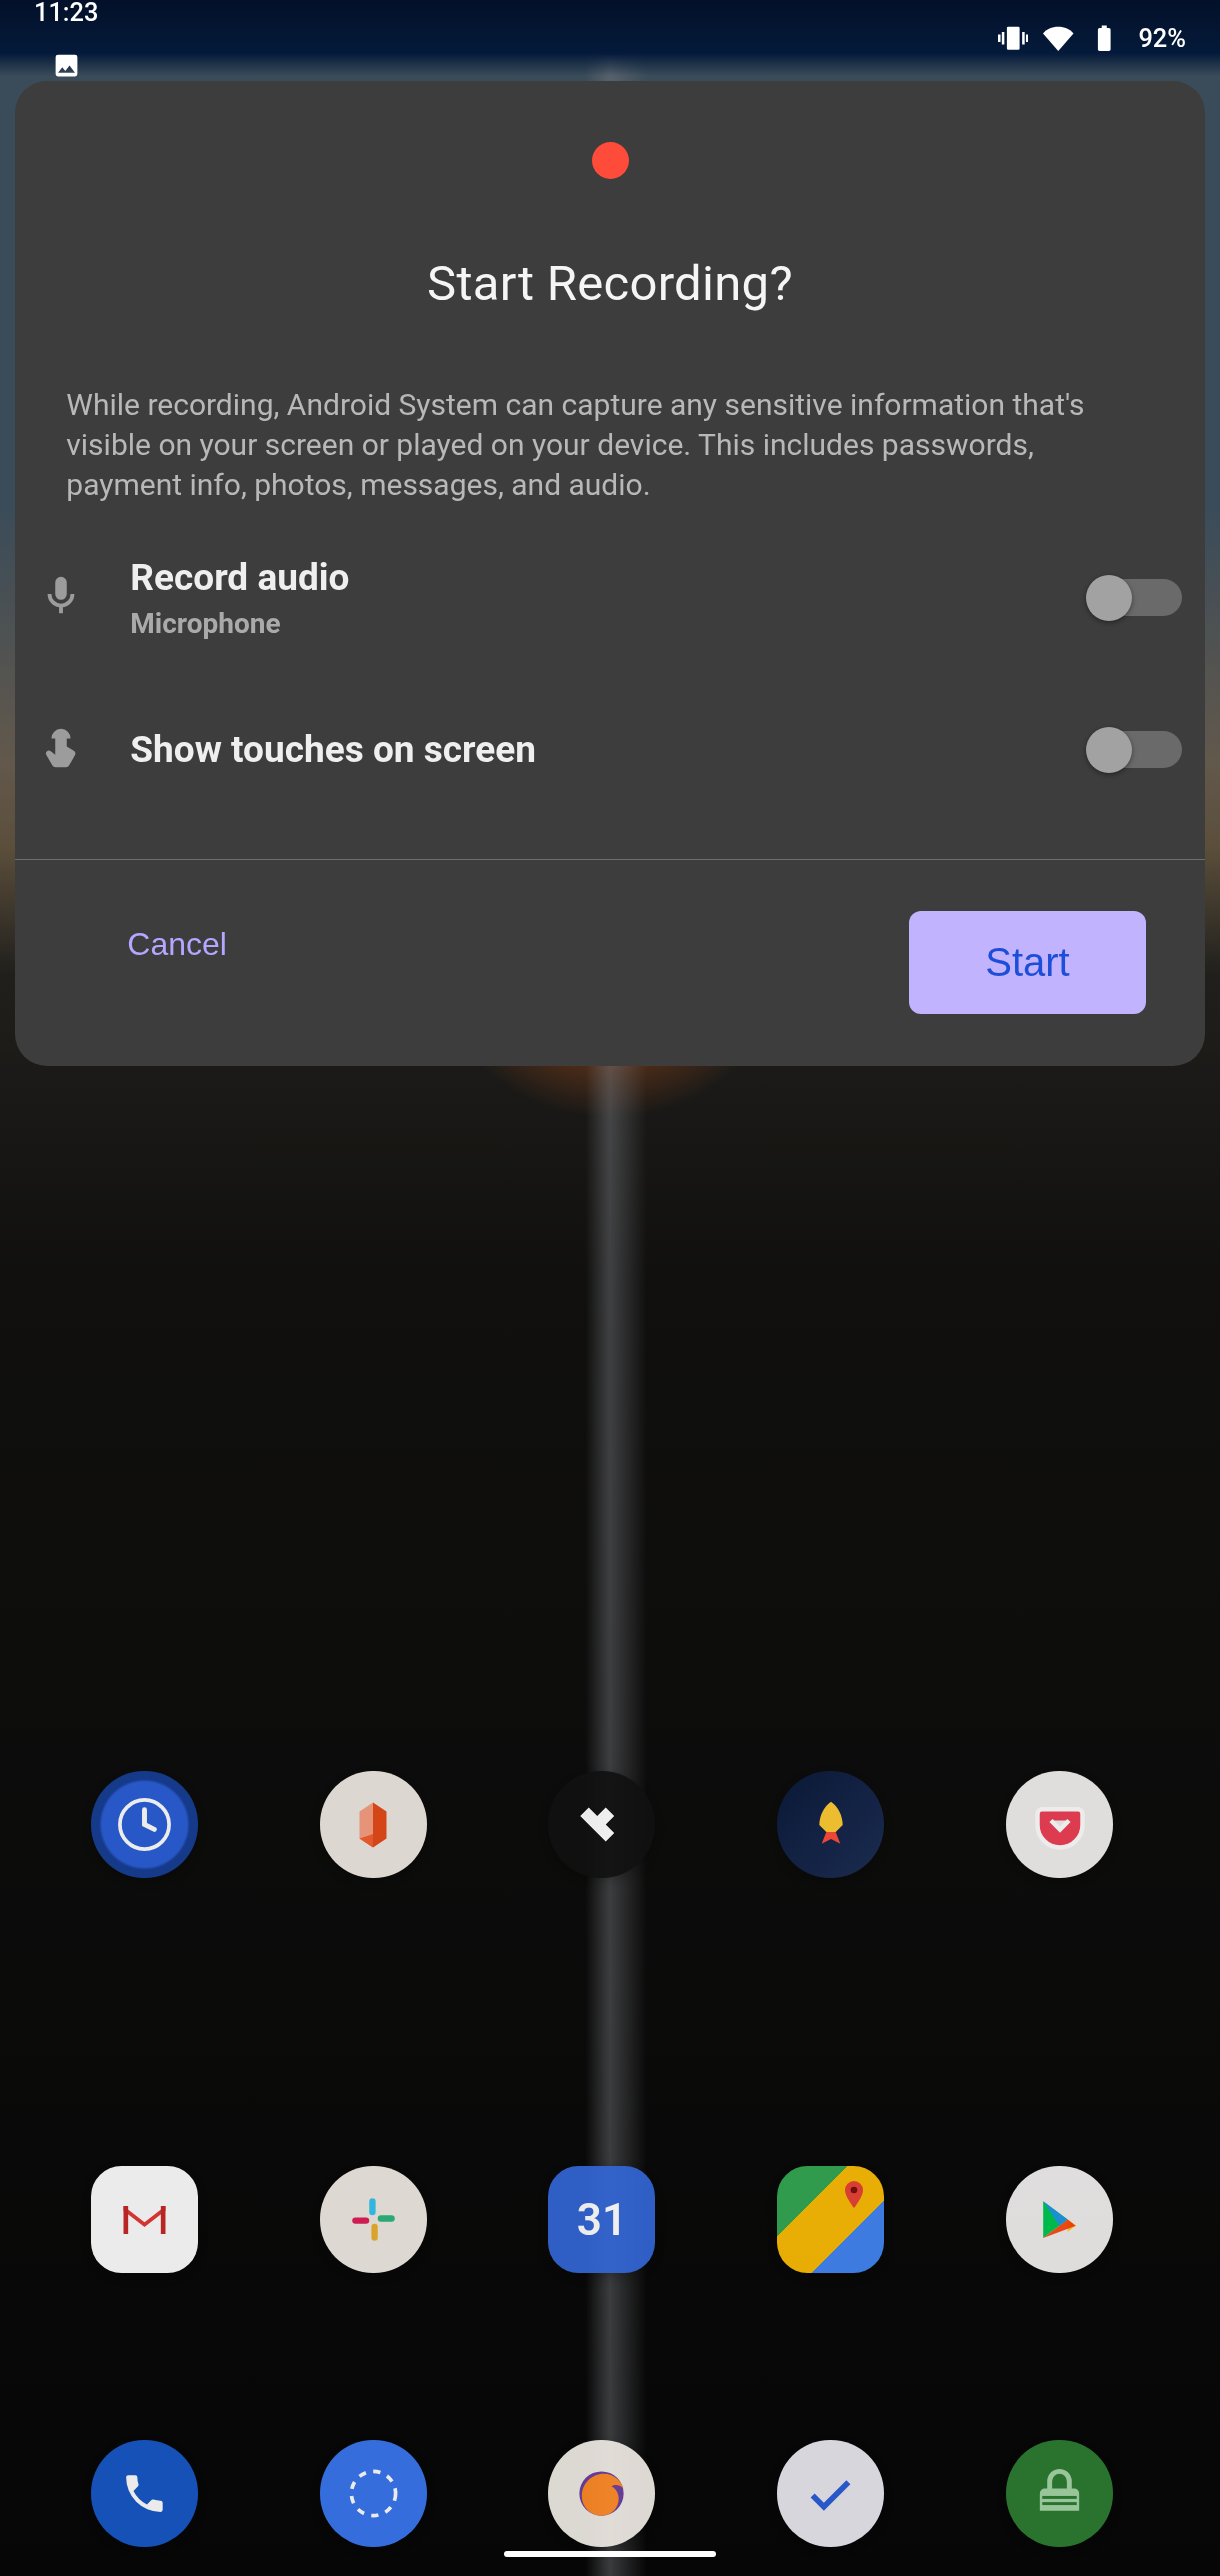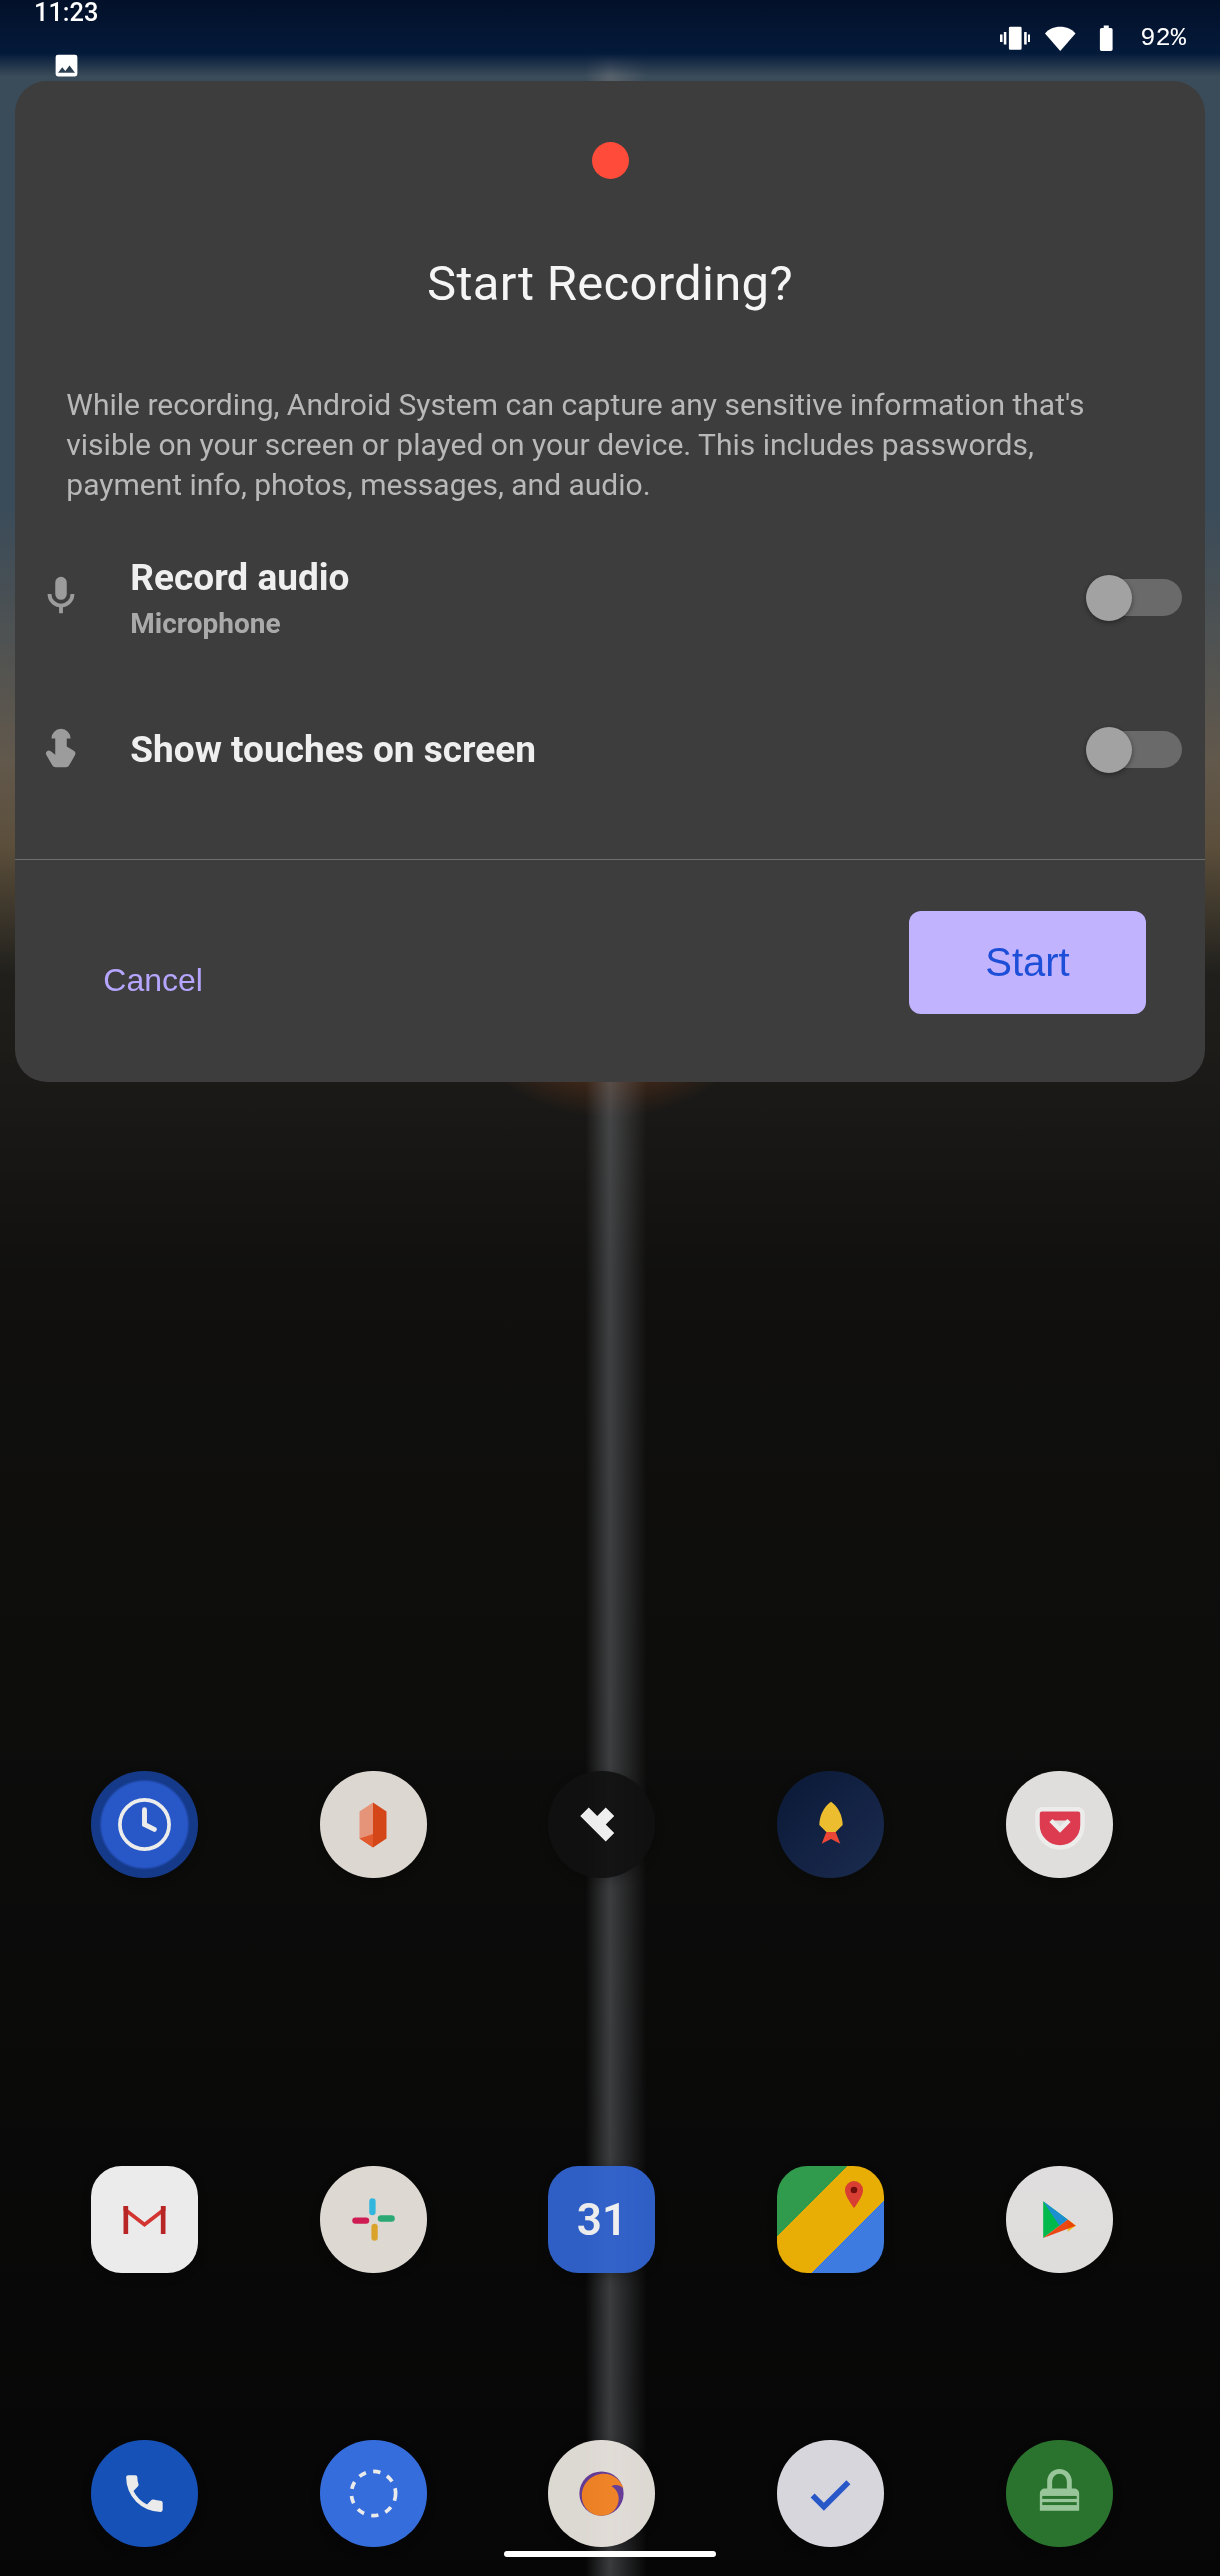--- a/index.html
+++ b/index.html
@@ -26,21 +26,21 @@
     .dim-overlay{ position:absolute; inset:0; background:rgba(0,0,0,.45); }
 
     
     .status-bar{
       position:absolute; top:0; left:0; right:0; height:76px;
       display:flex; align-items:center; padding:0 34px;
       color:#fff; font-size:25.4px; z-index:50;
       background:linear-gradient(#031029, #041a3a 70%, rgba(4,26,58,0));
     }
     .status-left{ display:flex; align-items:center; gap:24px; font-weight:500;flex-direction:column;}
-    .status-right{ margin-left:auto; display:flex; align-items:center; gap:15.3px;font-family:Liberation Mono, monospace; }
+    .status-right{ margin-left:auto; display:flex; align-items:center; gap:15.3px; }
     .status-right svg{ width:30.5px; height:30.5px; fill:#fff; }
     .battery-text{ font-size:25.4px; font-weight:500; margin-left:3.4px;}
 
     
     .icon-grid{
       position:absolute; left:0; right:16px; display:flex; justify-content:space-around;
       padding:0 30px; z-index:10;
     }
     .row1{ top:1771px; }
     .row2{ top:2166px; }
@@ -95,21 +95,21 @@
     .toggle::after{
       content:""; position:absolute; width:46px; height:46px; border-radius:23px;
       background:#a2a2a2; top:-4.2px; left:-3.4px;
       box-shadow:0 1.7px 5.1px rgba(0,0,0,.4);
     }
 
     .dialog-divider{
       height:0.8px; background:#6e6e6e; margin-top:85px;
     }
     .dialog-actions{
-      display:flex; align-items:flex-end; padding:51px 59px 68px;
+      display:flex; align-items:flex-start; padding:51px 59px 52px;margin-left:24px;
     }
     .btn-cancel{
       color:#b6a6ff; font-size:32px; font-weight:500; padding:15.3px 29px;
       border:none; background:none; cursor:pointer;
     }
     .btn-start{
       margin-left:auto; background:#c2b3ff; color:#1d4ed8;
       font-size:40px; font-weight:500;
       padding:29px 76px; border:none; border-radius:12px; cursor:pointer;
     }

